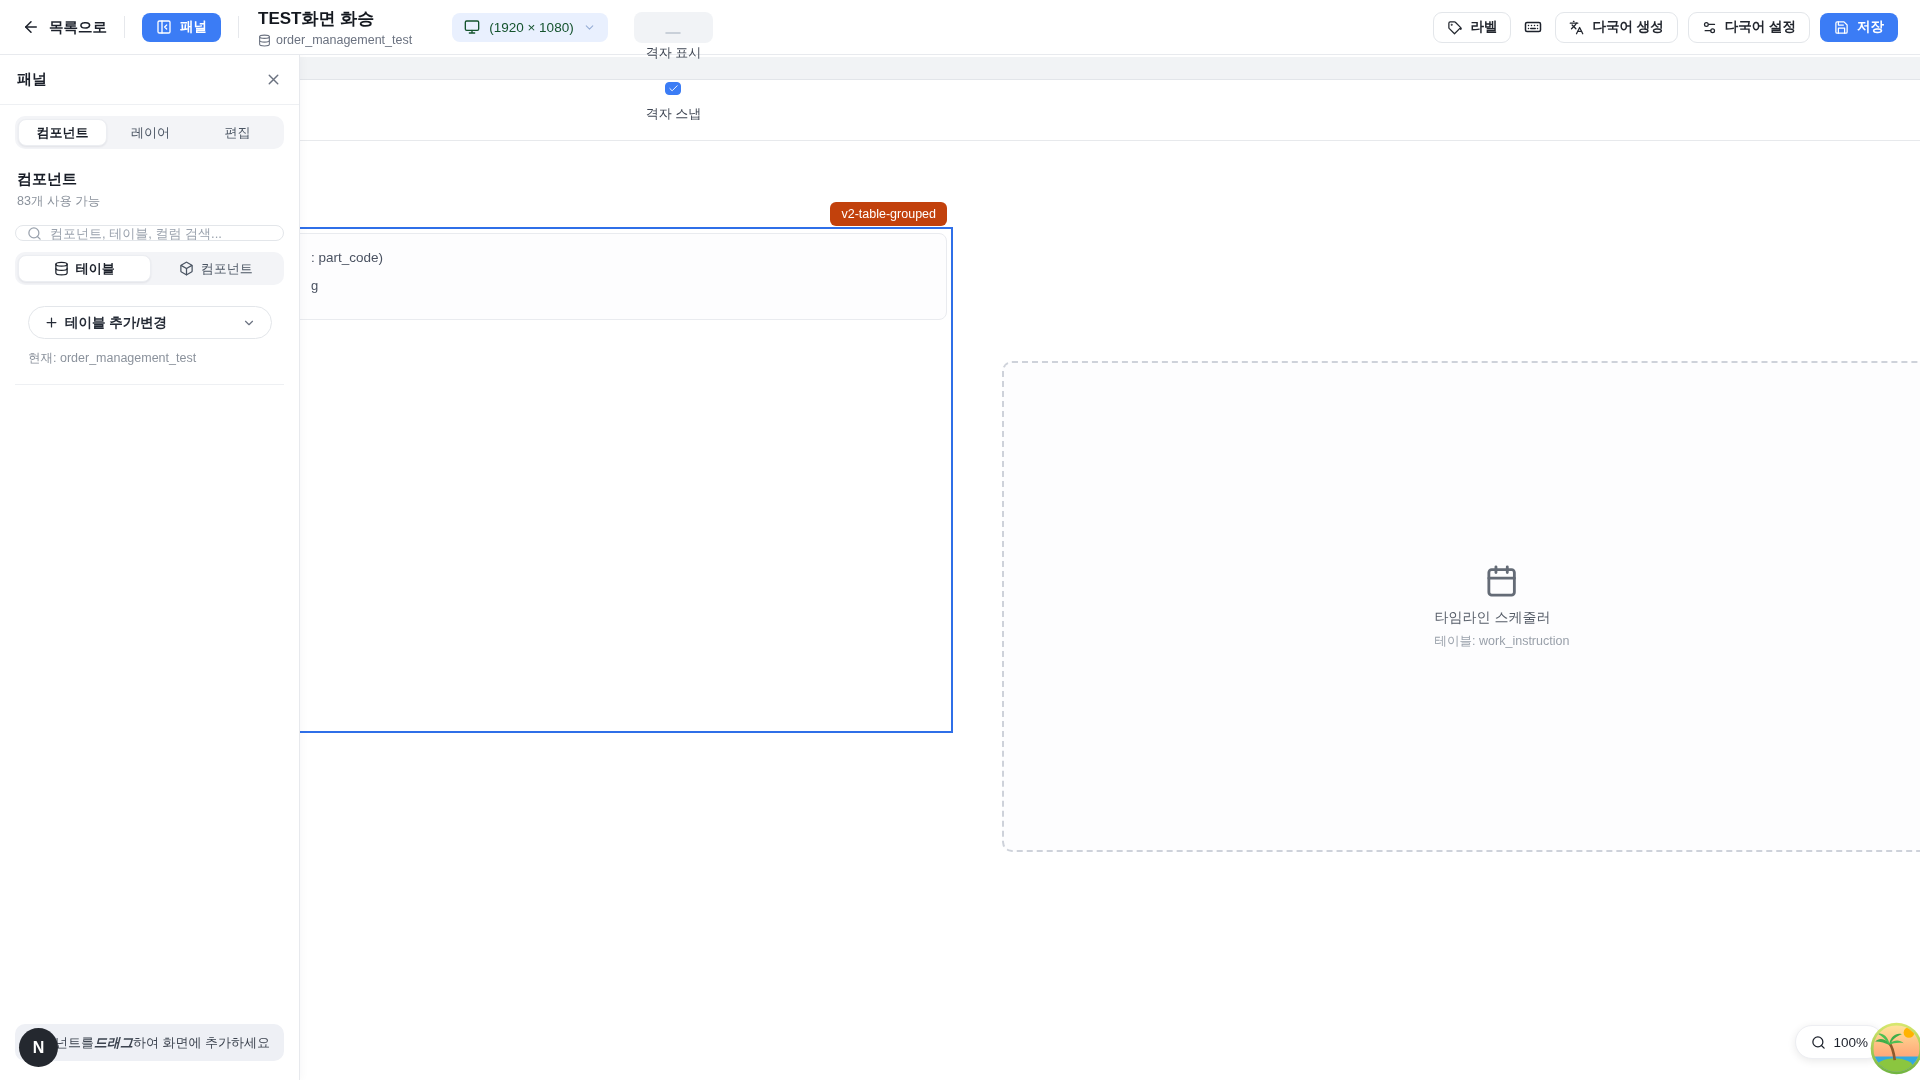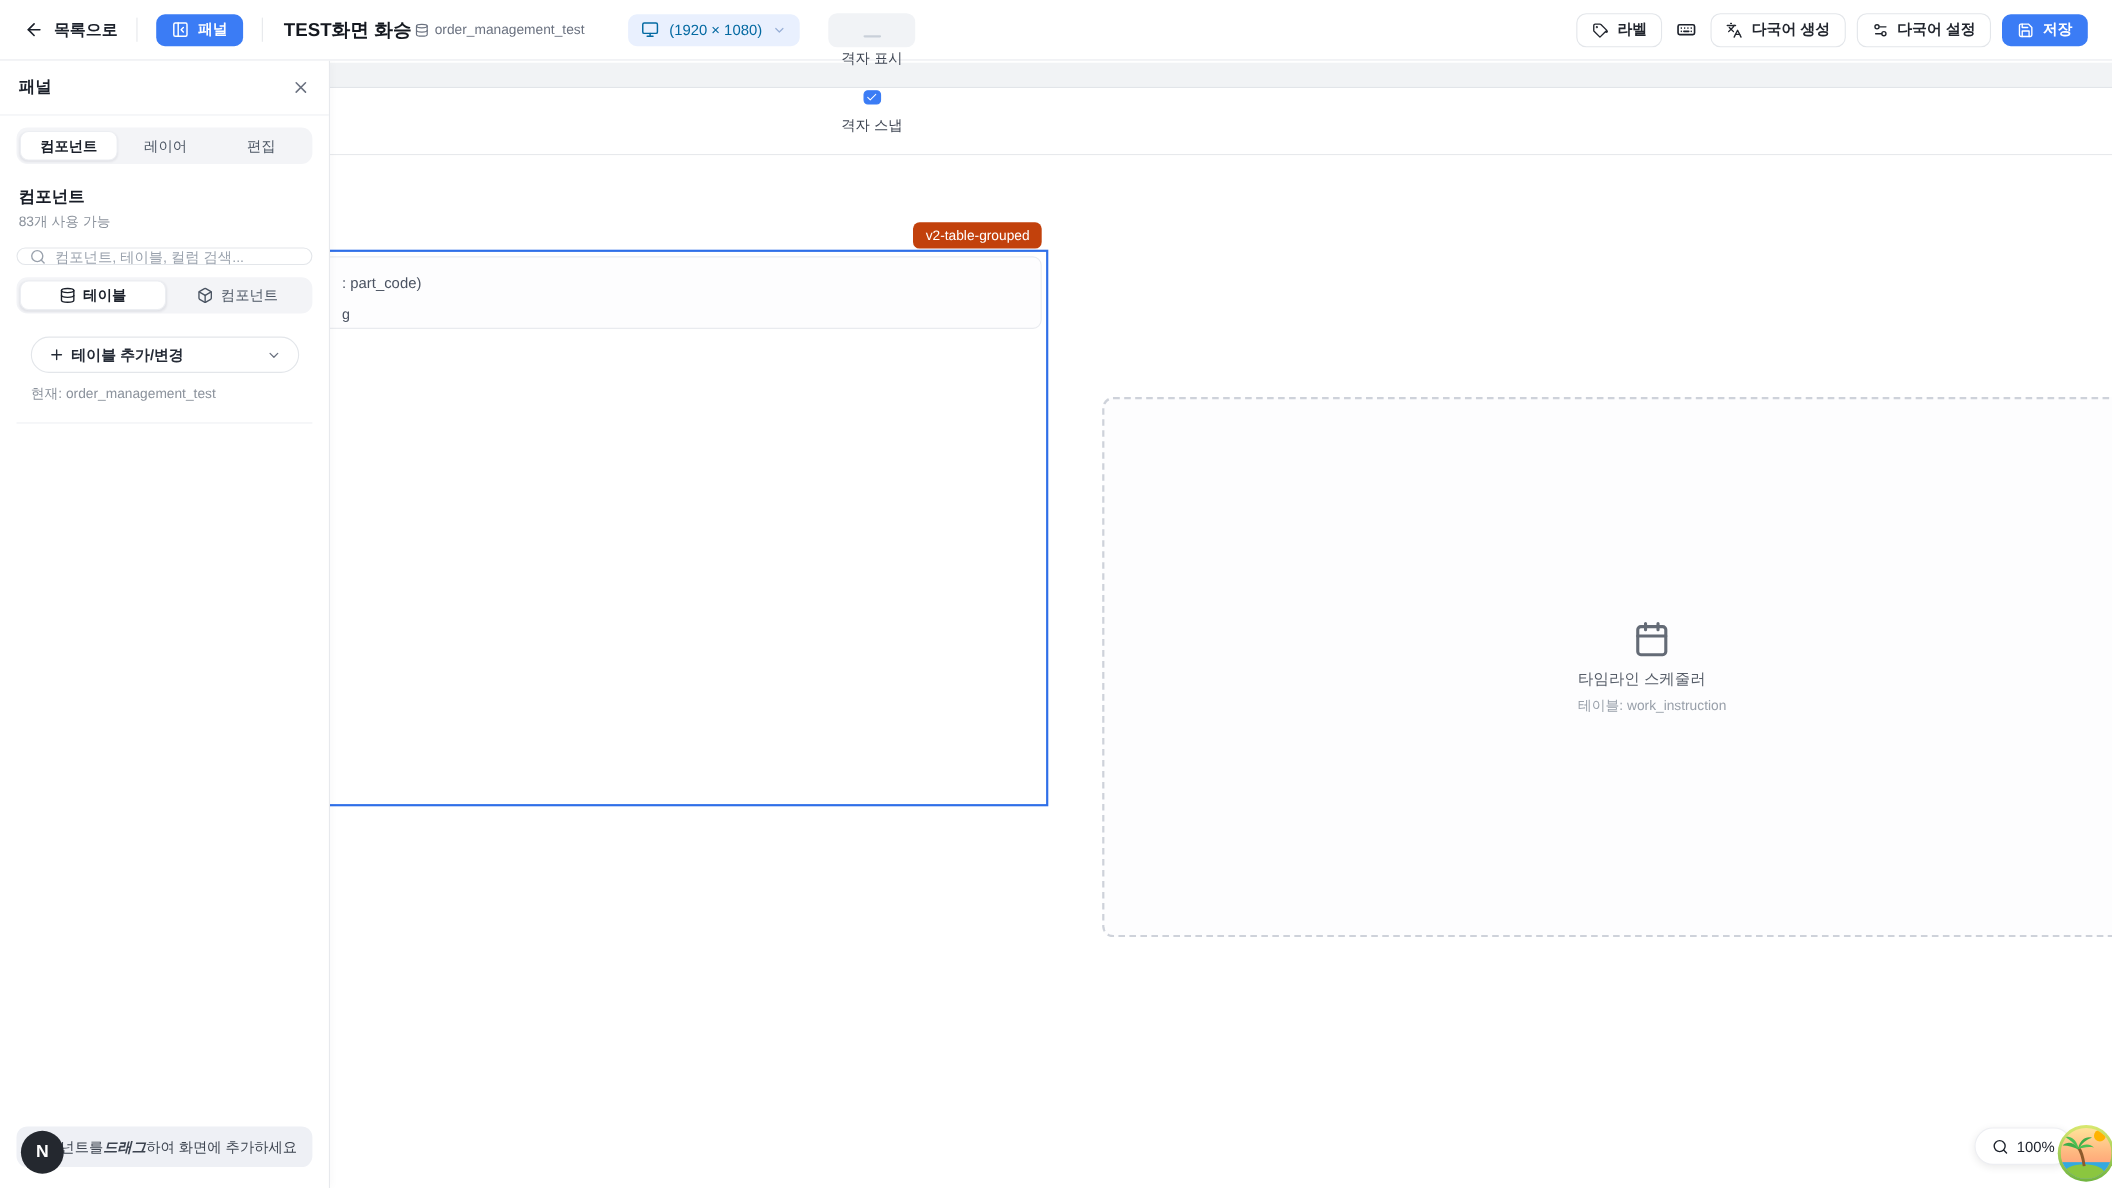--- a/index.html
+++ b/index.html
@@ -8,25 +8,25 @@
   svg { display:block; }
   .ic { stroke:currentColor; fill:none; stroke-width:2; stroke-linecap:round; stroke-linejoin:round; }
 
   
   .topbar { position:absolute; top:0; left:0; right:0; height:55px; background:#fff;
     border-bottom:1px solid #e8eaee; display:flex; align-items:center; padding:0 22px; z-index:50; }
   .tb-back { display:flex; align-items:center; gap:9px; font-size:14.5px; font-weight:600; color:#1c212b; cursor:pointer; }
   .vdiv { width:1px; height:22px; background:#e6e8ec; margin:0 17px; }
   .btn-blue { display:flex; align-items:center; gap:8px; background:#3b7cf5; color:#fff;
     border:none; border-radius:8px; padding:0 14px; height:29px; font-size:13.5px; font-weight:600; cursor:pointer; }
-  .tb-titleblock { margin-left:2px; display:flex; flex-direction:row; gap:3px; }
+  .tb-titleblock { margin-left:2px; display:flex; flex-direction:column; gap:3px; }
   .tb-title { font-size:17px; font-weight:700; color:#14181f; }
   .tb-subtitle { display:flex; align-items:center; gap:5px; font-size:12.5px; color:#6b7280; }
   .pill-size { margin-left:40px; display:flex; align-items:center; gap:9px; background:#e9f0fe;
-    color:#0369a1; border-radius:8px; height:29px; padding:0 12px; font-size:13.5px; cursor:pointer; }
+    color:#14532d; border-radius:8px; height:29px; padding:0 12px; font-size:13.5px; cursor:pointer; }
   .pill-size .chev { color:#97aed6; }
   .grid-group { margin-left:26px; display:flex; align-items:center; gap:10px; background:#f1f3f6;
     border-radius:8px; height:31px; padding:0 12px;flex-direction:column; }
   .grid-group .lbl { font-size:13px; color:#3f4653; }
   .chk { width:16px; height:16px; border-radius:4px; border:1.5px solid #c9d0d9; background:#fff; cursor:pointer;
     display:flex; align-items:center; justify-content:center; }
   .chk.checked { background:#3b7cf5; border-color:#3b7cf5; color:#fff; }
   .tb-spacer { flex:1; }
   .btn-ghost { display:flex; align-items:center; gap:8px; background:#fff; border:1px solid #e3e6ea;
     border-radius:9px; height:31px; padding:0 13px; font-size:13.5px; font-weight:600; color:#22262e; cursor:pointer; }
@@ -35,21 +35,21 @@
 
   
   .canvas { position:absolute; top:55px; left:0; right:0; bottom:0; background:#fff; overflow:hidden; z-index:1; }
   .canvas-strip { position:absolute; top:2px; left:0; right:0; height:23px; background:#f1f3f5; border-bottom:1px solid #e2e5e9; }
   .canvas-hline { position:absolute; top:85px; left:0; right:0; height:1px; background:#e7e9ec; }
 
   .sel-comp { position:absolute; left:254px; top:172px; width:699px; height:506px;
     background:#fff; border:2px solid #2f6fe8; }
   .sel-tag { position:absolute; top:-27px; right:4px; height:24px; line-height:24px; background:#c2410c;
     color:#fff; font-size:12.5px; padding:0 11px; border-radius:6px; }
-  .sel-inner { position:absolute; top:4px; left:4px; right:4px; height:66px; background:#fdfdfe;
+  .sel-inner { position:absolute; top:4px; left:4px; right:4px; height:87px; background:#fdfdfe;
     border:1px solid #e9ebef; border-radius:8px; }
   .clip1 { position:absolute; left:50px; top:16px; font-size:13.5px; color:#4a5261; }
   .clip2 { position:absolute; left:50px; top:44px; font-size:13px; color:#4a5261; }
 
   .dash-comp { position:absolute; left:1002px; top:306px; width:1010px; height:491px;
     border:2px dashed #ced2da; border-radius:10px; background:#fdfdfe; }
   .dash-content { position:absolute; left:498px; top:50%; transform:translate(-50%,-50%); text-align:left; color:#646b76; }
   .dash-content .cal { margin:0 auto 11px; width:34px; height:34px; }
   .dash-title { font-size:14px; font-weight:500; color:#565d68; }
   .dash-sub { font-size:12.5px; color:#99a0aa; margin-top:6px; }

